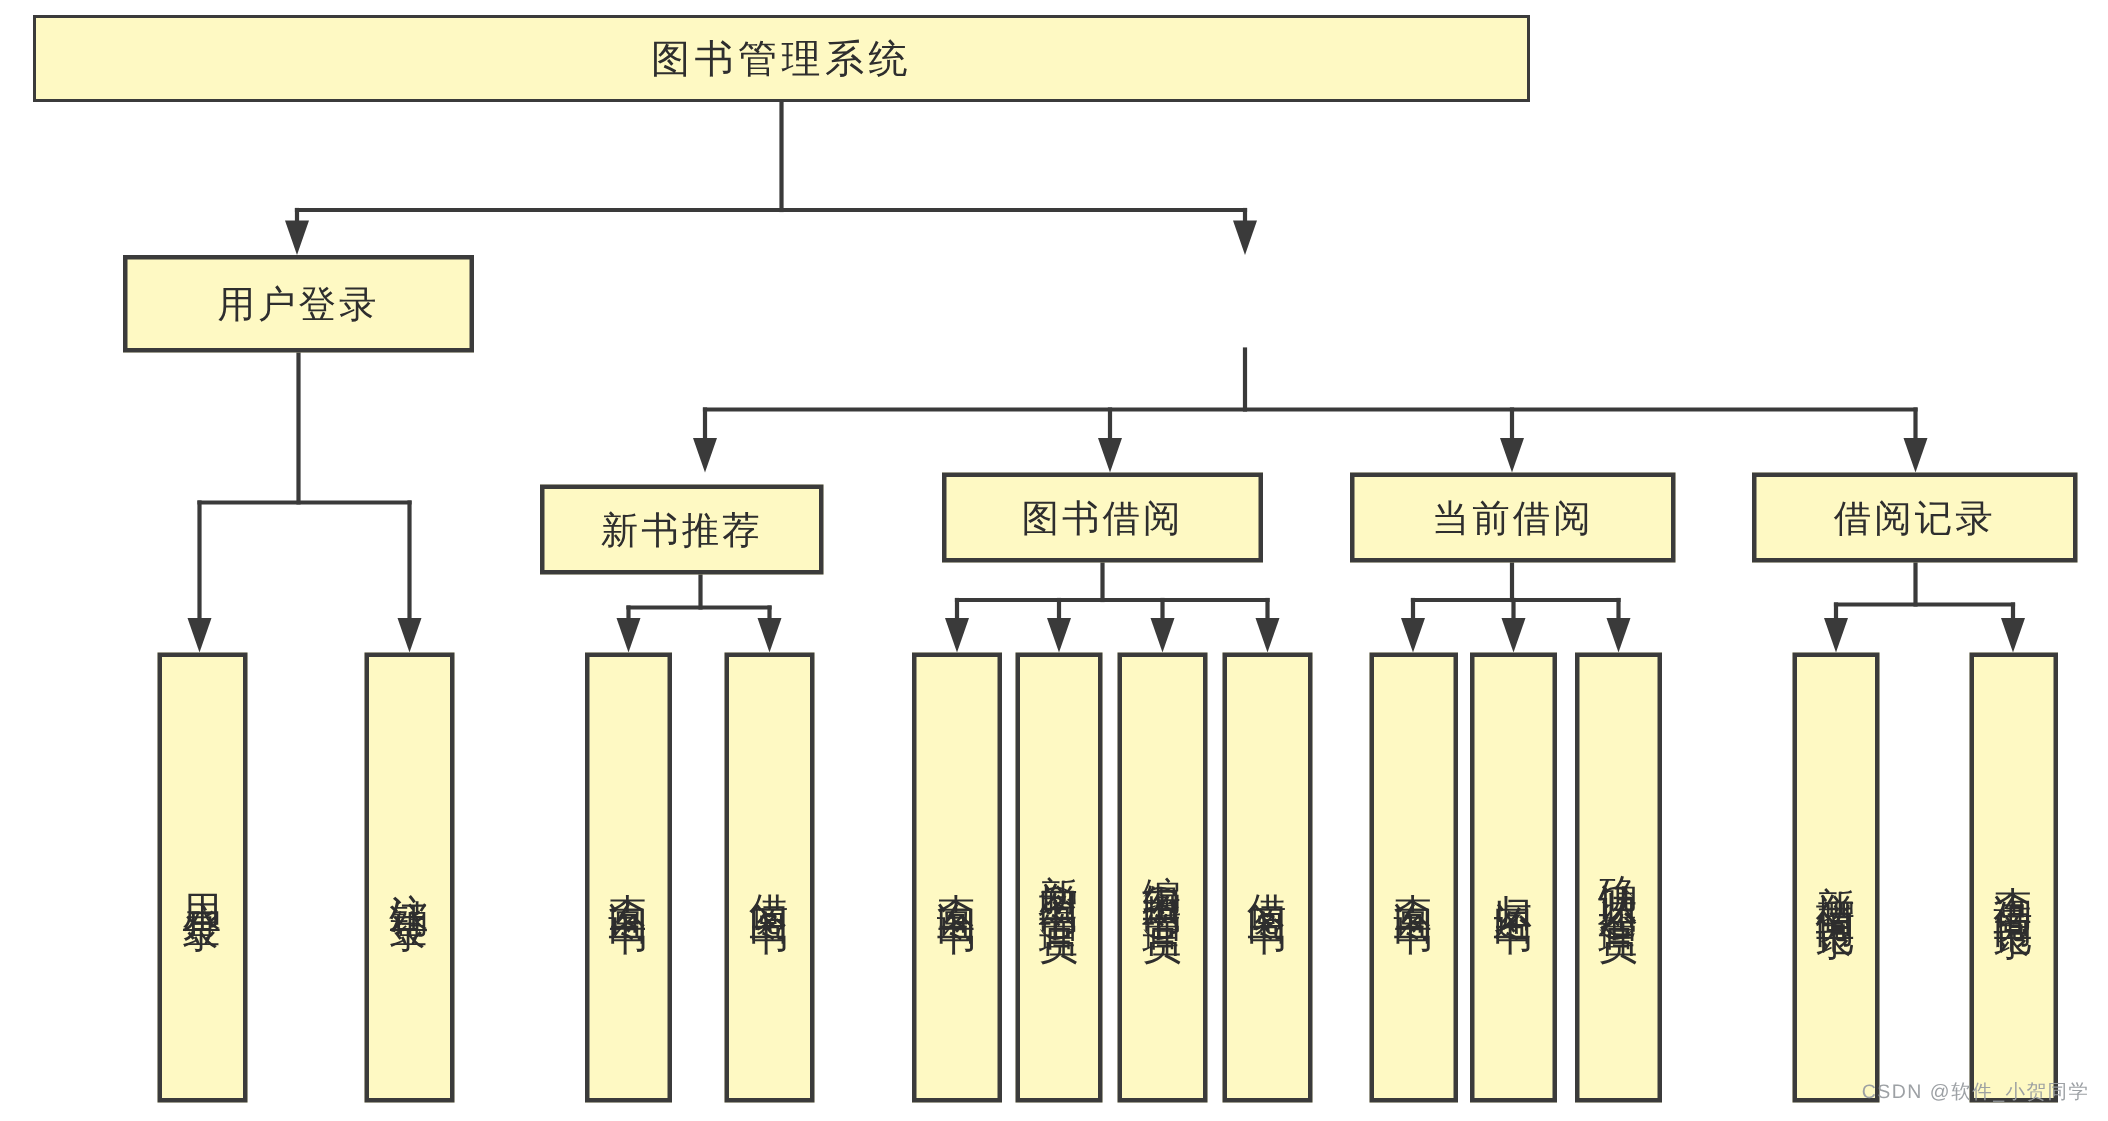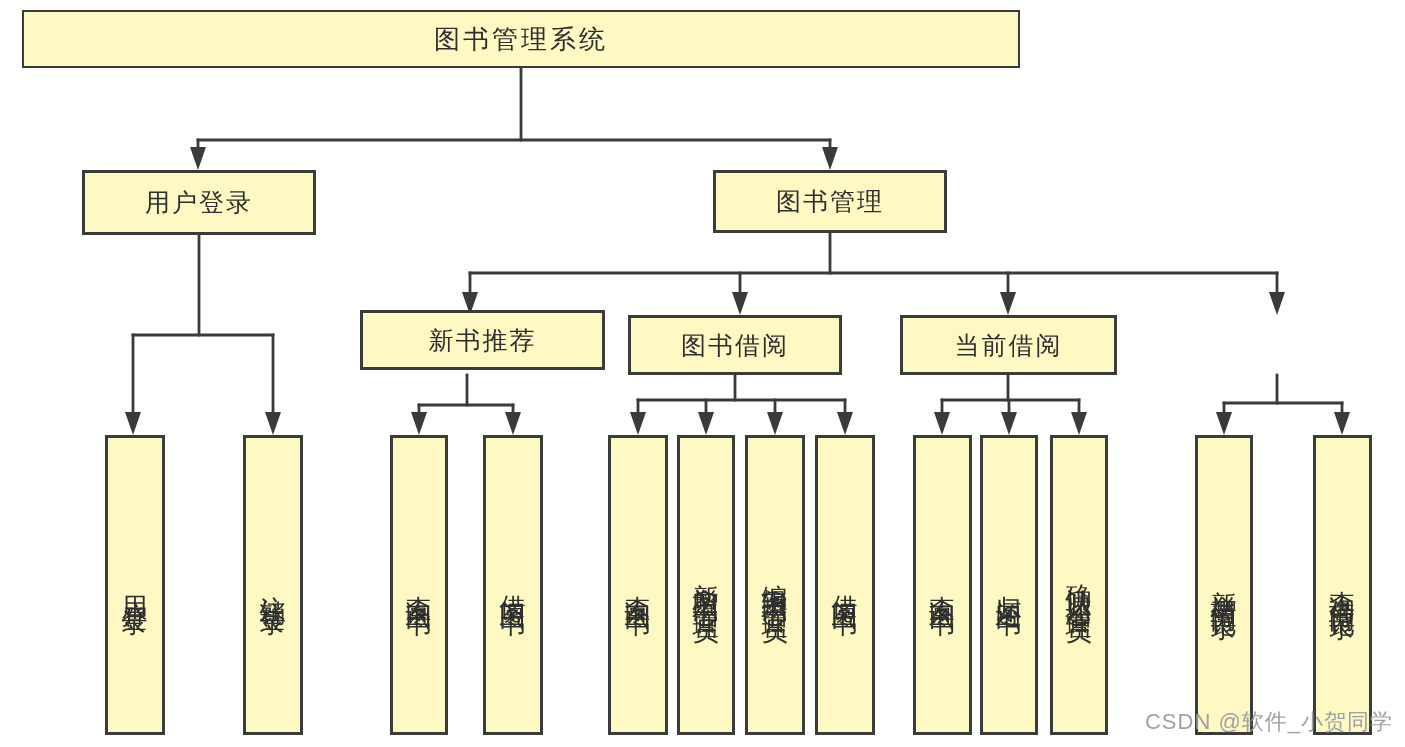--- a/index.html
+++ b/index.html
@@ -27,21 +27,21 @@
     writing-mode:vertical-rl;
     text-orientation:mixed;
     font-size:26px;
     letter-spacing:5px;
     line-height:1;
     white-space:nowrap;
   }
   .watermark{
     position:absolute;
     right:12px;bottom:10px;
-    font-size:22px;
+    font-size:13px;
     letter-spacing:1px;
     color:rgba(152,156,160,0.95);
     z-index:5;
     pointer-events:none;
   }
 </style>
 </head>
 <body>
 
 <div class="canvas">
@@ -115,25 +115,25 @@
       <polygon points="1071,412 1087,412 1079,435"></polygon>
 
       <polygon points="1216,412 1232,412 1224,435"></polygon>
       <polygon points="1334,412 1350,412 1342,435"></polygon>
     </g>
   </svg>
 
   <div class="box root" style="left:22px;top:10px;width:998px;height:58px">图书管理系统</div>
 
   <div class="box h2" style="left:82px;top:170px;width:234px;height:65px">用户登录</div>
-  <div class="box h2" style="left:713px;top:170px;width:234px;height:63px">图书管理</div>
 
-  <div class="box h3" style="left:360px;top:310px;width:245px;height:60px">新书推荐</div>
+  <div class="box h3" style="left:360px;top:323px;width:189px;height:60px">新书推荐</div>
   <div class="box h3" style="left:900px;top:315px;width:217px;height:60px">当前借阅</div>
   <div class="box h3" style="left:628px;top:315px;width:214px;height:60px">图书借阅</div>
+  <div class="box h3" style="left:1168px;top:315px;width:217px;height:60px">借阅记录</div>
 
   <div class="box" style="left:105px;top:435px;width:60px;height:300px">
     <span class="vtext">用户登录</span>
   </div>
   <div class="box" style="left:243px;top:435px;width:60px;height:300px">
     <span class="vtext">注销登录</span>
   </div>
 
   <div class="box" style="left:390px;top:435px;width:58px;height:300px">
     <span class="vtext">查询图书</span>

